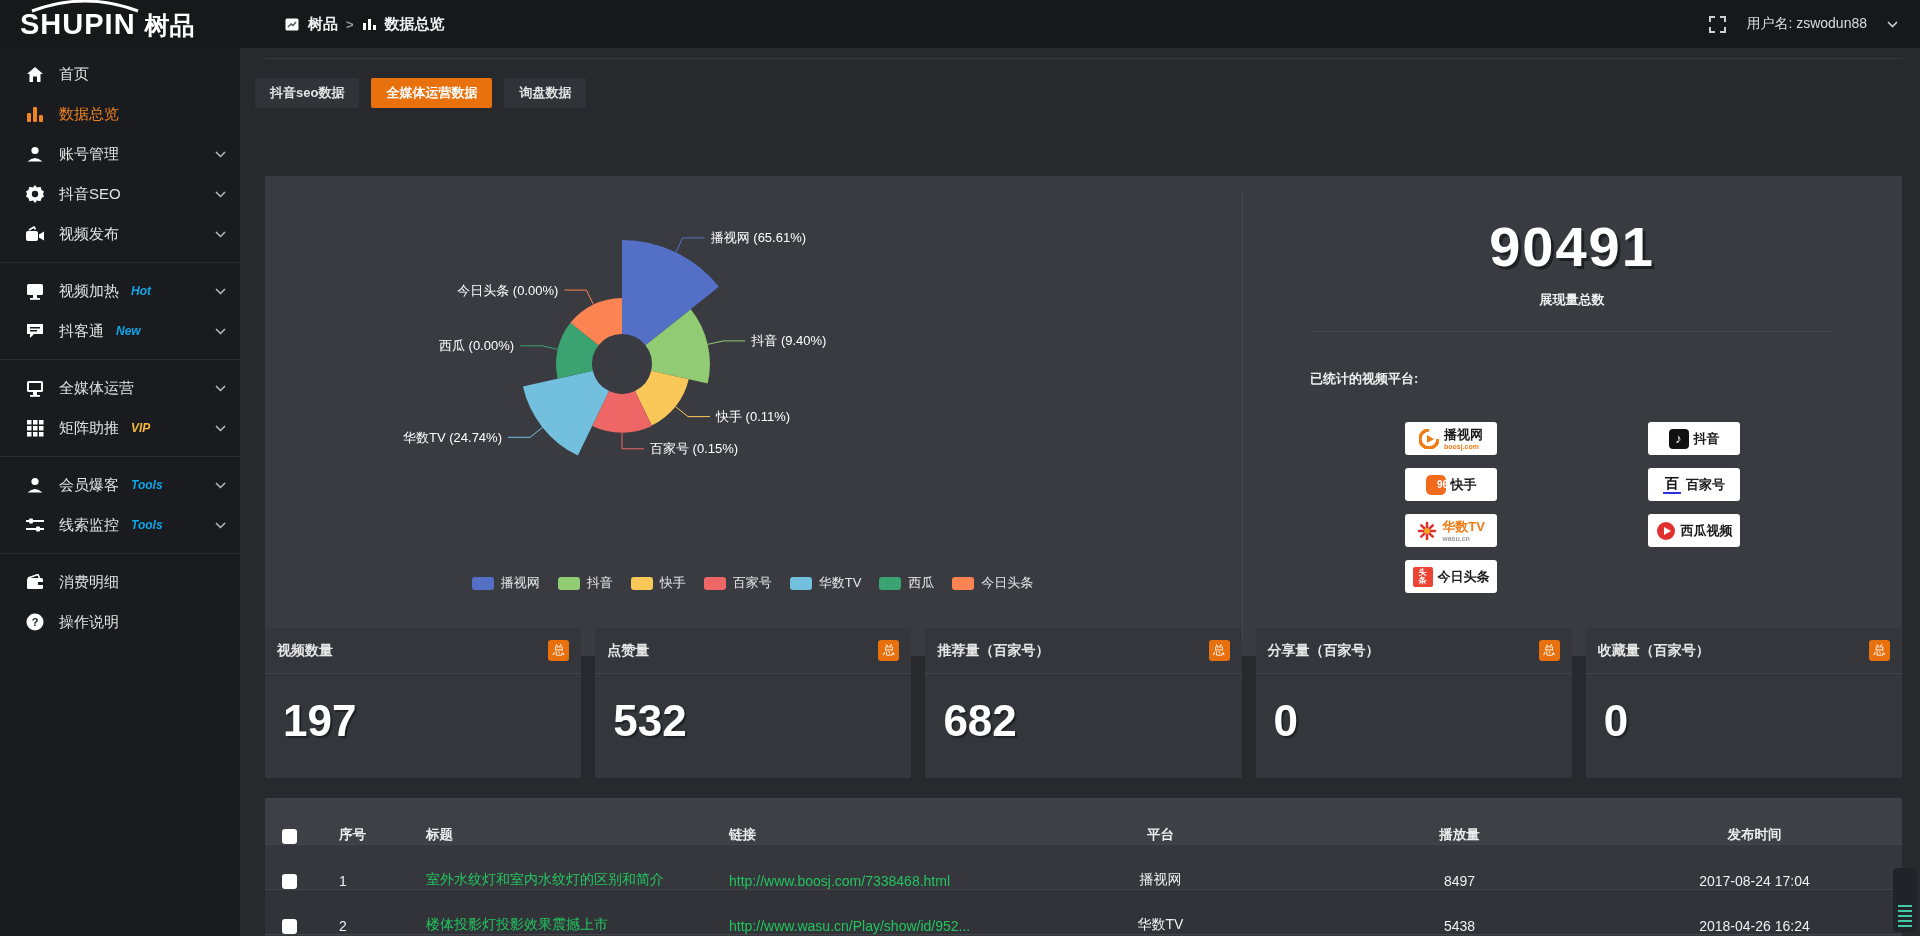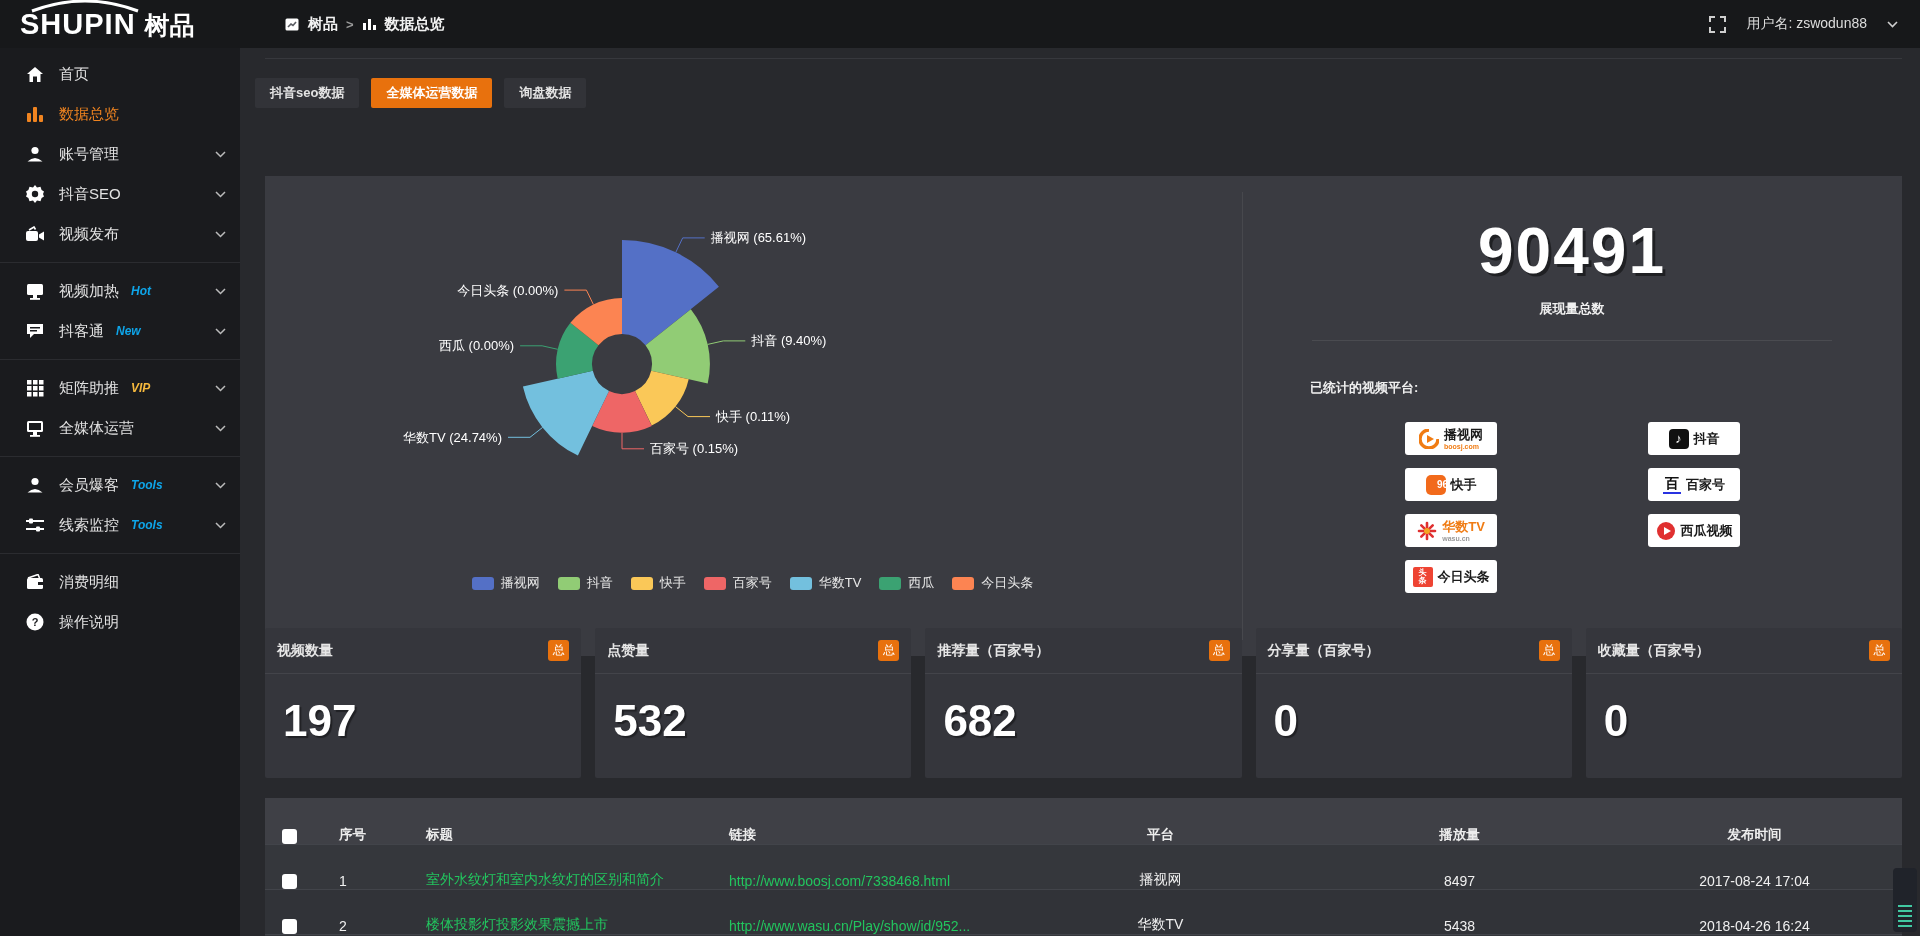--- a/index.html
+++ b/index.html
@@ -36,21 +36,21 @@
   
   .panel { position:absolute; left:265px; top:130px; width:1637px; height:480px; background:#3a3b41; border-radius:0;margin-top:46px; }
   .rose-wrap { position:absolute; left:0; top:0; width:975px; height:480px; }
   .legend { position:absolute; left:0; top:398px; width:975px; display:flex; justify-content:center; align-items:center; gap:18px; }
   .legend-item { display:flex; align-items:center; gap:7px; cursor:pointer; }
   .legend-item .sw { width:22px; height:13px; border-radius:3px; }
   .legend-item .lt { font-size:13px; color:#e8e8e8; }
 
   .right-sec { position:absolute; left:977px; top:0; width:660px; height:480px; }
   .vert-div { position:absolute; left:0; top:16px; width:1px; height:448px; background:#47484d; }
-  .big-num { margin-top:38px; text-align:center; font-size:64px; font-weight:800; color:#fff; letter-spacing:2px; text-shadow:3px 3px 0 rgba(0,0,0,.45); }
+  .big-num { margin-top:38px; text-align:center; font-size:56px; font-weight:800; color:#fff; letter-spacing:2px; text-shadow:3px 3px 0 rgba(0,0,0,.45); }
   .big-num-label { margin-top:12px; text-align:center; font-size:13px; font-weight:bold; color:#f0f0f0; }
   .right-hr { margin:22px 70px 0 70px; height:1px; background:#4a4b50; }
   .plat-title { margin:38px 0 0 68px; font-size:13px; font-weight:bold; color:#efefef; }
   .plat-grid { position:absolute; left:163px; top:246px; display:grid; grid-template-columns:92px 92px; column-gap:151px; row-gap:13px; }
   .plat-badge { width:92px; height:33px; background:#fff; border-radius:3px; display:flex; align-items:center; justify-content:center; gap:5px; overflow:hidden; }
   .plat-badge .pname { font-size:13px; font-weight:bold; color:#1a1a1a; white-space:nowrap; }
   .plat-badge .pcol { display:flex; flex-direction:column; align-items:flex-start; line-height:1; }
   .plat-badge .psub { font-size:7px; font-weight:bold; color:#f07c14; margin-top:2px; }
   .pic { flex:0 0 auto; display:flex; align-items:center; justify-content:center; }
   .pic-douyin { width:20px; height:20px; background:#111; border-radius:4px; color:#fff; font-size:13px; }
@@ -225,52 +225,52 @@
     <span class="badge">New</span>
     <span class="chev">
         <svg width="11" height="7">
           <polyline points="1,1 5.5,5.5 10,1" stroke="#bbb" stroke-width="1.5" fill="none"></polyline>
         </svg>
       </span>
   </div>
   <div class="side-div"></div>
   <div class="side-item">
     <span class="ic">
+        <svg width="18" height="17">
+          <rect x="1" y="1" width="16" height="11" rx="1.5" fill="#fff"></rect>
+          <rect x="3" y="3" width="12" height="7" fill="#1a1b1e"></rect>
+          <rect x="7" y="12" width="4" height="3" fill="#fff"></rect>
+          <rect x="4" y="15" width="10" height="1.8" fill="#fff"></rect>
+        </svg>
+      </span>
+    <span class="lbl">全媒体运营</span>
+    <span class="chev">
+        <svg width="11" height="7">
+          <polyline points="1,1 5.5,5.5 10,1" stroke="#bbb" stroke-width="1.5" fill="none"></polyline>
+        </svg>
+      </span>
+  </div>
+  <div class="side-item">
+    <span class="ic">
         <svg width="17" height="17">
           <g fill="#fff">
             <rect x="0" y="0" width="4.5" height="4.5"></rect>
             <rect x="6" y="0" width="4.5" height="4.5"></rect>
             <rect x="12" y="0" width="4.5" height="4.5"></rect>
             <rect x="0" y="6" width="4.5" height="4.5"></rect>
             <rect x="6" y="6" width="4.5" height="4.5"></rect>
             <rect x="12" y="6" width="4.5" height="4.5"></rect>
             <rect x="0" y="12" width="4.5" height="4.5"></rect>
             <rect x="6" y="12" width="4.5" height="4.5"></rect>
             <rect x="12" y="12" width="4.5" height="4.5"></rect>
           </g>
         </svg>
       </span>
     <span class="lbl">矩阵助推</span>
     <span class="badge vip">VIP</span>
-    <span class="chev">
-        <svg width="11" height="7">
-          <polyline points="1,1 5.5,5.5 10,1" stroke="#bbb" stroke-width="1.5" fill="none"></polyline>
-        </svg>
-      </span>
-  </div>
-  <div class="side-item">
-    <span class="ic">
-        <svg width="18" height="17">
-          <rect x="1" y="1" width="16" height="11" rx="1.5" fill="#fff"></rect>
-          <rect x="3" y="3" width="12" height="7" fill="#1a1b1e"></rect>
-          <rect x="7" y="12" width="4" height="3" fill="#fff"></rect>
-          <rect x="4" y="15" width="10" height="1.8" fill="#fff"></rect>
-        </svg>
-      </span>
-    <span class="lbl">全媒体运营</span>
     <span class="chev">
         <svg width="11" height="7">
           <polyline points="1,1 5.5,5.5 10,1" stroke="#bbb" stroke-width="1.5" fill="none"></polyline>
         </svg>
       </span>
   </div>
   <div class="side-div"></div>
   <div class="side-item">
     <span class="ic">
         <svg width="18" height="18">

